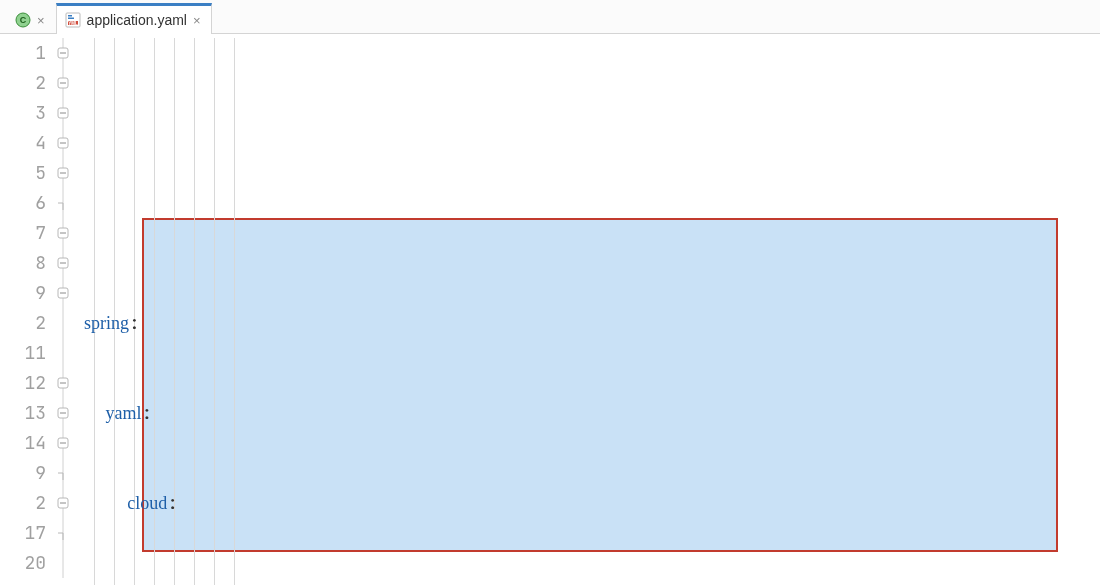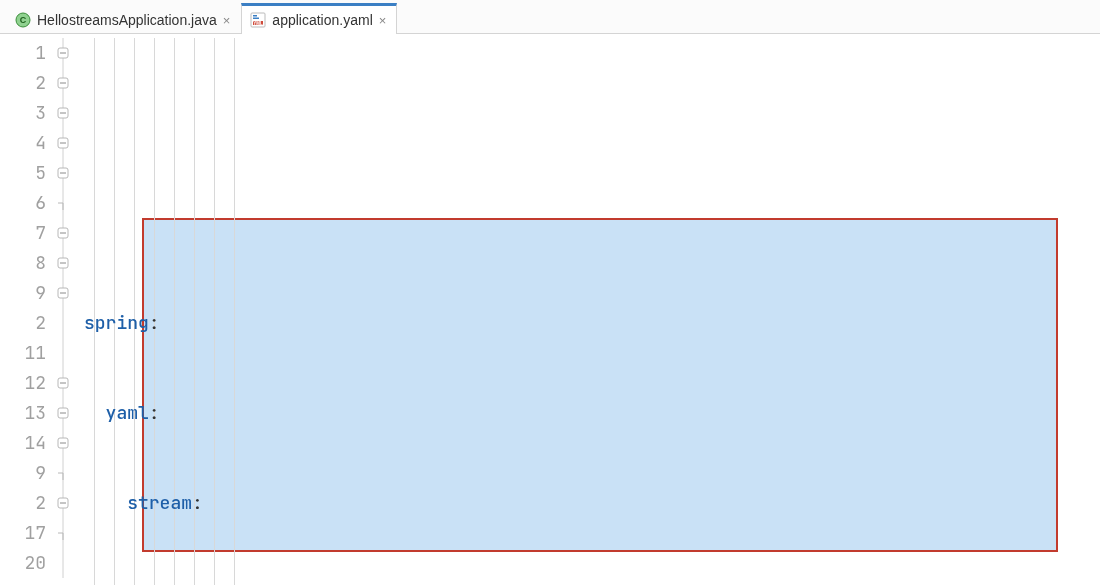--- a/index.html
+++ b/index.html
@@ -78,21 +78,21 @@
   }
   .fold-col svg { display:block; }
   .code {
     position: relative;
     padding: 4px 0 0 0;
     white-space: pre;
     font-family: "JetBrains Mono","Consolas",monospace;
     color: #333;
   }
   .code .line { height: 30px; display:flex; align-items:center; }
-  .key { color: #1e5fa8; font-weight: 500; }
+  .key { color: #1e5fa8; font-weight: 500; font-family: Liberation Serif, serif; }
   .colon { color: #333; }
 
   
   .highlight-box {
     position: absolute;
     border: 2px solid #c23b2e;
     background: #c9e1f6;
     z-index: 0;
   }
   .code .line > * { position: relative; z-index: 1; }
@@ -114,21 +114,20 @@
 <body>
 
 <div class="tab-bar">
   <div class="tab">
     <span class="icon">
       <svg viewBox="0 0 16 16" width="16" height="16">
         <circle cx="8" cy="8" r="7" fill="#8fd18f" stroke="#3b8f3b" stroke-width="1"></circle>
         <text x="8" y="11" text-anchor="middle" font-size="9" font-family="Arial" fill="#1d5f1d" font-weight="bold">C</text>
       </svg>
     </span>
-    <span>HellostreamsApplication.java</span>
     <span class="close">×</span>
   </div>
   <div class="tab active">
     <span class="icon">
       <svg viewBox="0 0 16 16" width="16" height="16">
         <rect x="1" y="1" width="14" height="14" rx="1" fill="#fff" stroke="#bbb"></rect>
         <rect x="3" y="9" width="10" height="4" fill="#d04c3c"></rect>
         <text x="8" y="12.5" text-anchor="middle" font-size="4.5" font-family="Arial" fill="#fff" font-weight="bold">YML</text>
         <rect x="3" y="3" width="4" height="1.5" fill="#3b7fc4"></rect>
         <rect x="3" y="5.5" width="6" height="1.5" fill="#3b7fc4"></rect>
@@ -295,21 +294,21 @@
       <div class="bar" style="left:50px;"></div>
       <div class="bar" style="left:70px;"></div>
       <div class="bar" style="left:90px;"></div>
       <div class="bar" style="left:110px;"></div>
       <div class="bar" style="left:130px;"></div>
       <div class="bar" style="left:150px;"></div>
     </div>
 
     <div class="line"><span class="key">spring</span><span class="colon">:</span></div>
     <div class="line"><span>  </span><span class="key">yaml</span><span class="colon">:</span></div>
-    <div class="line"><span>    </span><span class="key">stream</span><span class="colon">:</span></div>
+    <div class="line"><span>    </span><span class="key">cloud</span><span class="colon">:</span></div>
     <div class="line"><span>      </span><span class="key">bindings</span><span class="colon">:</span></div>
     
     
     
     
     
     
     
     
     

